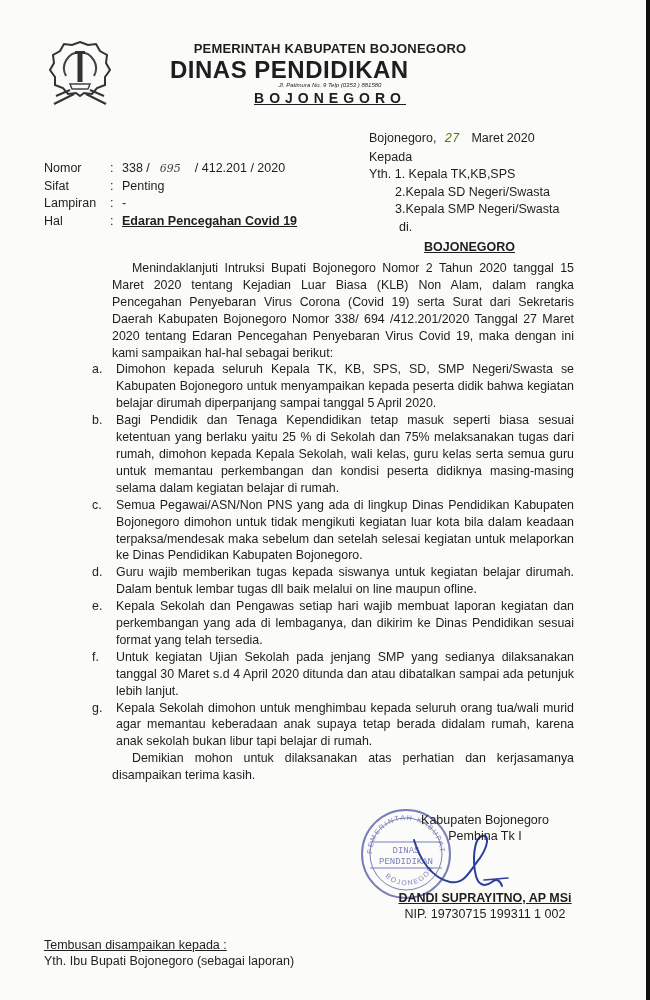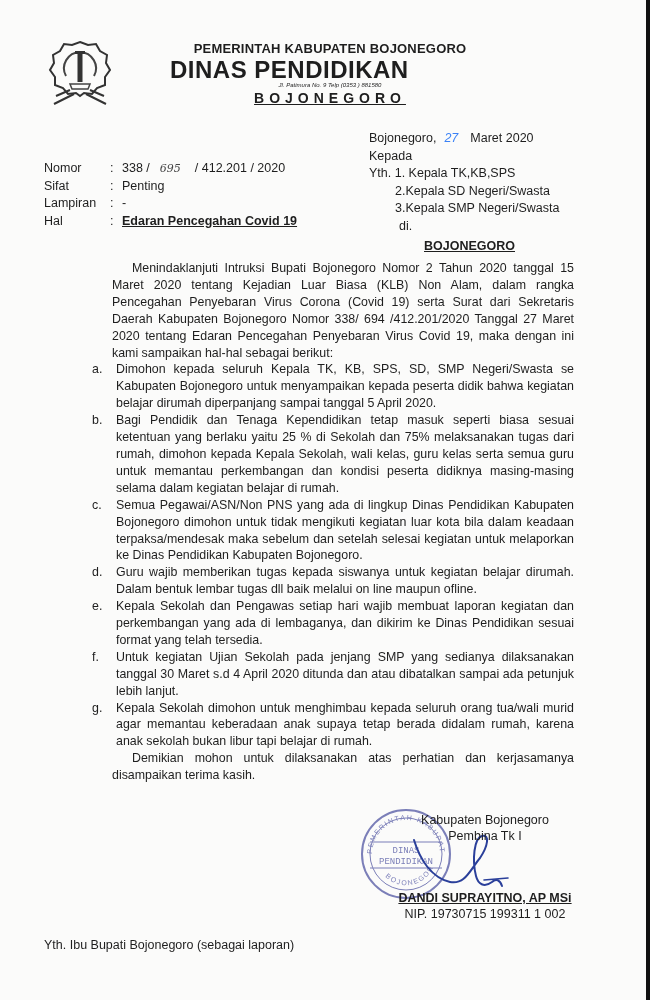--- a/index.html
+++ b/index.html
@@ -17,21 +17,21 @@
   .kop4 { left: 170px; top: 90px; width: 320px; text-align: center; font-weight: bold; font-size: 14px; letter-spacing: 5px; text-decoration: underline; }
 
   .meta { left: 44px; top: 160px; font-size: 12.5px; line-height: 17.5px; }
   .meta .row { display: flex; }
   .meta .lbl { width: 66px; }
   .meta .sep { width: 12px; }
   .meta .hw { font-family: "DejaVu Serif", serif; font-style: italic; font-size: 11px; color: #444; margin: 0 14px 0 10px; }
   .meta .hal { font-weight: bold; text-decoration: underline; }
 
   .addr { left: 369px; top: 130px; font-size: 12.5px; line-height: 17.5px; }
-  .addr .date-hw { font-family: Liberation Sans, sans-serif; font-style: italic; color: #3b82f6; margin: 0 12px 0 8px; }
+  .addr .date-hw { font-family: Liberation Mono, monospace; font-style: italic; color: #4d7c0f; margin: 0 12px 0 8px; }
   .addr .ind1 { padding-left: 0; }
   .addr .ind2 { padding-left: 26px; }
   .addr .ind3 { padding-left: 30px; }
   .addr .city { padding-left: 55px; font-weight: bold; text-decoration: underline; margin-top: 3px; }
 
   .body { left: 112px; top: 260px; width: 462px; font-size: 12.4px; line-height: 16.9px; text-align: justify; }
   .body p { margin: 0; }
   .body .intro { text-indent: 20px; }
   .list { margin: 0; padding: 0; list-style: none; }
   .list li { display: flex; margin-left: -20px; }
@@ -162,14 +162,15 @@
 </svg>
 
 <div class="abs sign">
   <div>Kabupaten Bojonegoro</div>
   <div>Pembina Tk I</div>
   <div><span class="name">DANDI SUPRAYITNO, AP MSi</span></div>
   <div>NIP. 19730715 199311 1 002</div>
 </div>
 
 <div class="abs cc">
+  <div class="t">Tembusan disampaikan kepada :</div>
   <div>Yth. Ibu Bupati Bojonegoro (sebagai laporan)</div>
 </div>
 
 </body></html>

